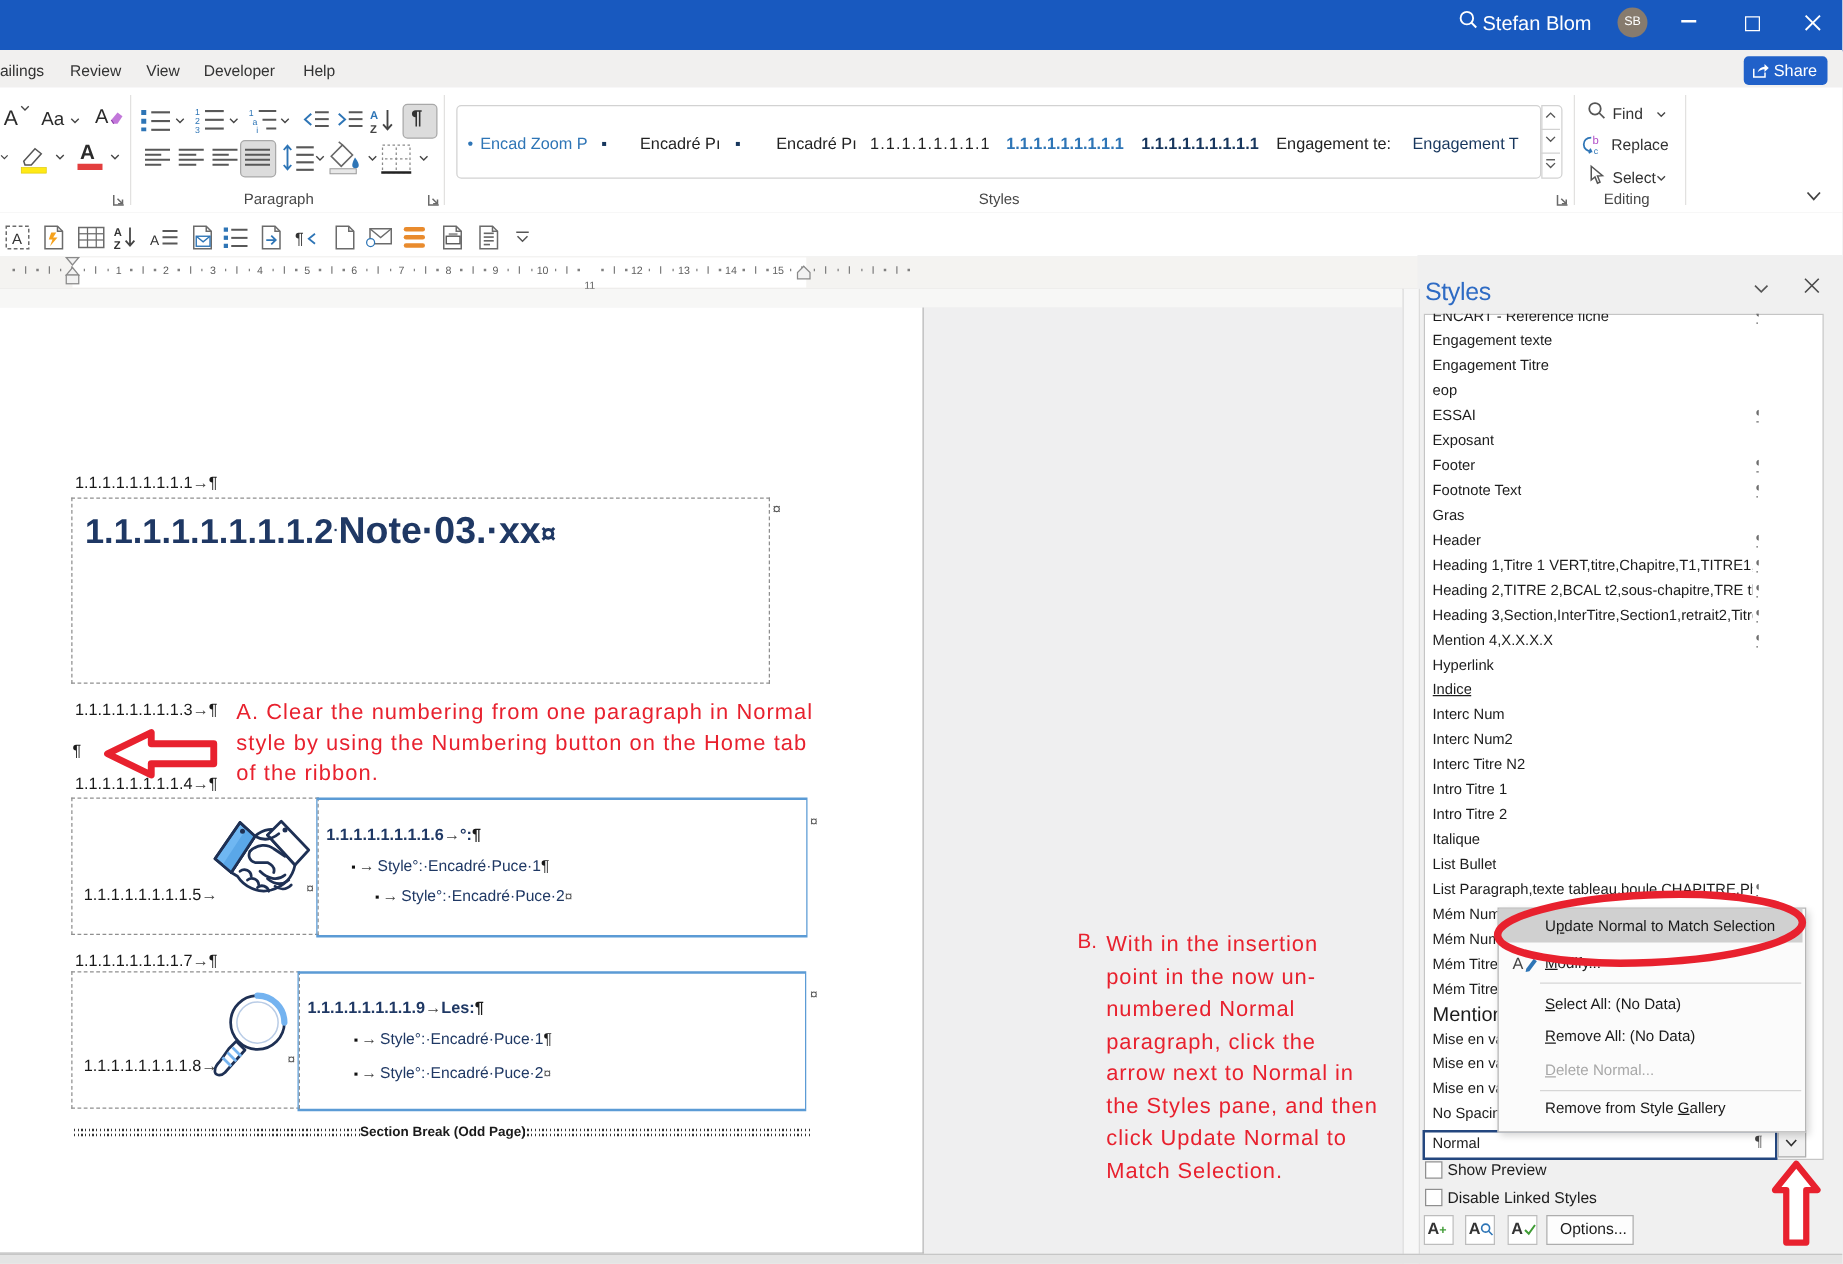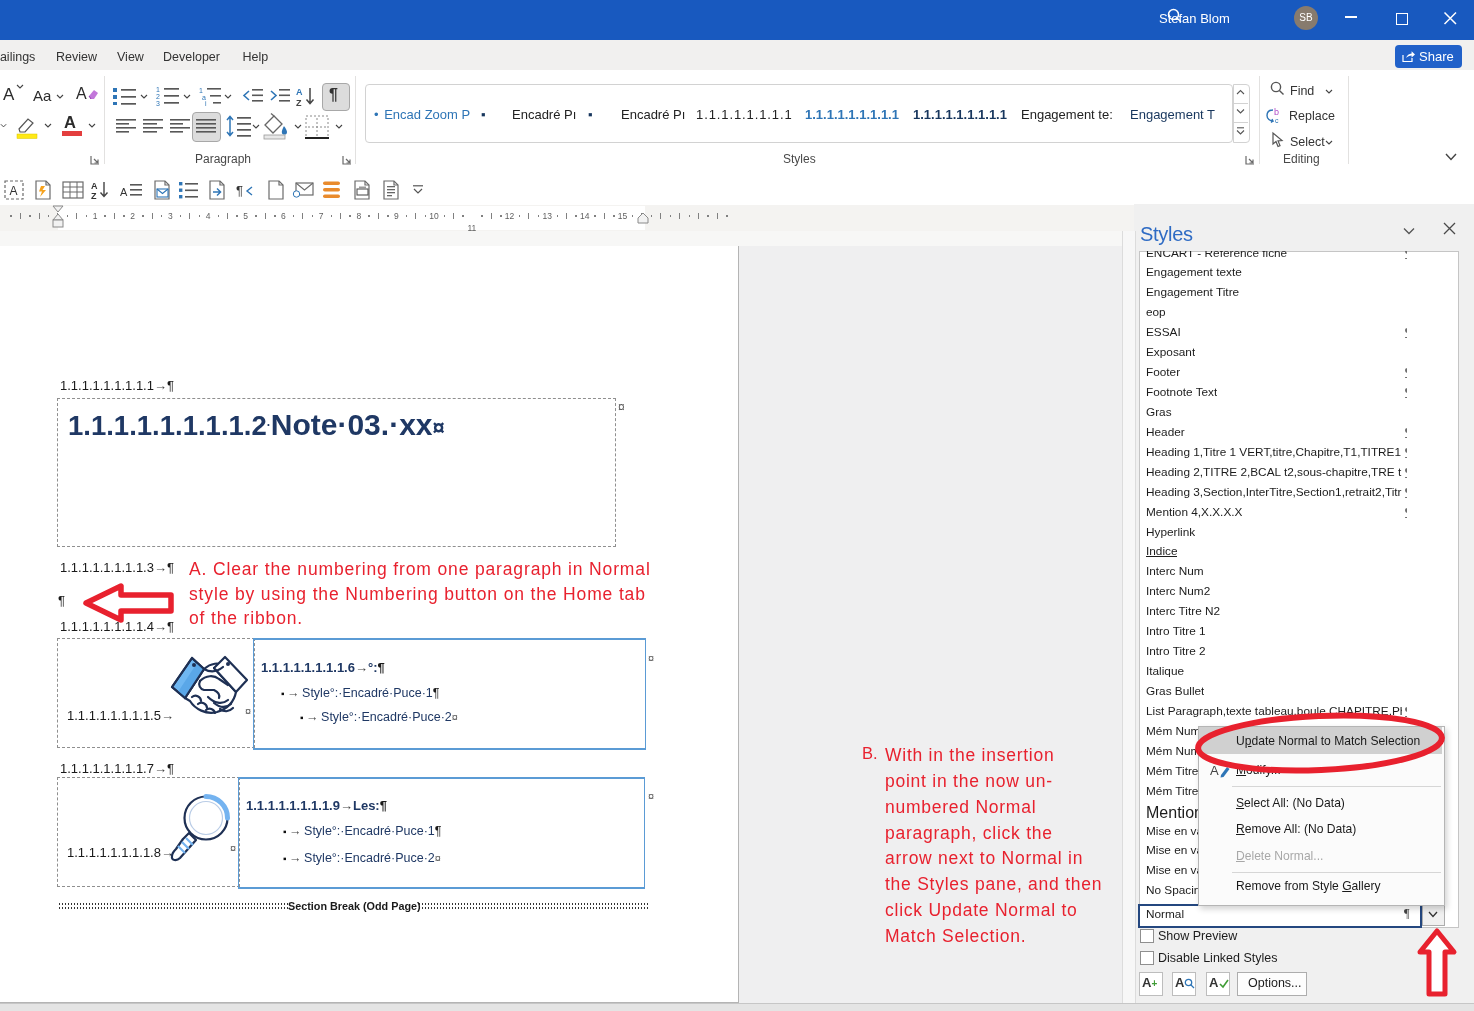--- a/index.html
+++ b/index.html
@@ -6,21 +6,21 @@
 .ab{position:absolute;}
 .tx{position:absolute;white-space:pre;}
 svg{position:absolute;overflow:visible;}
 </style></head><body>
 
 <div class="ab" style="left:0;top:0;width:1474px;height:40px;background:#1859bf;border-bottom:1px solid #1150ae;"></div>
 <svg style="left:1165px;top:7px" width="20" height="20" viewBox="0 0 20 20">
  <circle cx="8.5" cy="7.5" r="5" fill="none" stroke="#fff" stroke-width="1.5"></circle>
  <line x1="12" y1="11" x2="16" y2="15" stroke="#fff" stroke-width="1.5"></line>
 </svg>
-<div class="tx" style="left:1159px;top:11px;font-size:13px;color:#fff;">Stefan Blom</div>
+<div class="tx" style="left:1186px;top:11px;font-size:16px;color:#fff;">Stefan Blom</div>
 <div class="ab" style="left:1294px;top:6px;width:24px;height:24px;border-radius:50%;background:#877b6e;color:#fff;font-size:10px;text-align:center;line-height:24px;">SB</div>
 <div class="ab" style="left:1345px;top:16px;width:12px;height:1.6px;background:#fff;"></div>
 <div class="ab" style="left:1396px;top:12.5px;width:10px;height:10px;border:1.5px solid #fff;"></div>
 <svg style="left:1444px;top:12px" width="13" height="13" viewBox="0 0 13 13">
  <path d="M0.5,0.5 L12,12 M12,0.5 L0.5,12" stroke="#fff" stroke-width="1.5"></path>
 </svg>
 
 <div class="ab" style="left:0;top:40px;width:1474px;height:30px;background:#f1f0ef;"></div>
 <div class="tx" style="left:-10.5px;top:50px;font-size:12.5px;color:#333;">Mailings</div>
 <div class="tx" style="left:56px;top:50px;font-size:12.5px;color:#333;">Review</div>
@@ -523,21 +523,21 @@
     <div class="tx" style="left:7px;top:333.3px;font-size:11.8px;color:#1c1c1c;max-width:256px;overflow:hidden;">Interc Num2</div>
     <div class="tx" style="left:259px;top:333.3px;font-size:12.5px;color:#6e6e6e;width:19px;text-align:right;"><span style="font-family:'Liberation Serif',serif;font-style:italic;font-weight:bold;">a</span></div>
     <div class="tx" style="left:7px;top:353.2px;font-size:11.8px;color:#1c1c1c;max-width:256px;overflow:hidden;">Interc Titre N2</div>
     <div class="tx" style="left:259px;top:353.2px;font-size:12.5px;color:#6e6e6e;width:19px;text-align:right;"><span style="font-family:'Liberation Serif',serif;">¶</span></div>
     <div class="tx" style="left:7px;top:373.2px;font-size:11.8px;color:#1c1c1c;max-width:256px;overflow:hidden;">Intro Titre 1</div>
     <div class="tx" style="left:259px;top:373.2px;font-size:12.5px;color:#6e6e6e;width:19px;text-align:right;"><span style="font-family:'Liberation Serif',serif;">¶</span></div>
     <div class="tx" style="left:7px;top:393.1px;font-size:11.8px;color:#1c1c1c;max-width:256px;overflow:hidden;">Intro Titre 2</div>
     <div class="tx" style="left:259px;top:393.1px;font-size:12.5px;color:#6e6e6e;width:19px;text-align:right;"><span style="font-family:'Liberation Serif',serif;">¶</span></div>
     <div class="tx" style="left:7px;top:413.0px;font-size:11.8px;color:#1c1c1c;max-width:256px;overflow:hidden;">Italique</div>
     <div class="tx" style="left:259px;top:413.0px;font-size:12.5px;color:#6e6e6e;width:19px;text-align:right;"><span style="font-family:'Liberation Serif',serif;font-style:italic;font-weight:bold;">a</span></div>
-    <div class="tx" style="left:7px;top:433.0px;font-size:11.8px;color:#1c1c1c;max-width:256px;overflow:hidden;">Gras Bullet</div>
+    <div class="tx" style="left:7px;top:433.0px;font-size:11.8px;color:#1c1c1c;max-width:256px;overflow:hidden;">List Bullet</div>
     <div class="tx" style="left:259px;top:433.0px;font-size:12.5px;color:#6e6e6e;width:19px;text-align:right;"><span style="font-family:'Liberation Serif',serif;">¶</span></div>
     <div class="tx" style="left:7px;top:452.9px;font-size:11.8px;color:#1c1c1c;max-width:256px;overflow:hidden;">List Paragraph,texte tableau,boule,CHAPITRE,Photo:,lis</div>
     <div class="tx" style="left:259px;top:452.9px;font-size:12.5px;color:#6e6e6e;width:19px;text-align:right;"><span style="font-family:'Liberation Serif',serif;text-decoration:underline;">¶<i style="font-weight:bold;">a</i></span></div>
     <div class="tx" style="left:7px;top:472.8px;font-size:11.8px;color:#1c1c1c;max-width:256px;overflow:hidden;">Mém Numéro</div>
     <div class="tx" style="left:259px;top:472.8px;font-size:12.5px;color:#6e6e6e;width:19px;text-align:right;"><span style="font-family:'Liberation Serif',serif;">¶</span></div>
     <div class="tx" style="left:7px;top:492.8px;font-size:11.8px;color:#1c1c1c;max-width:256px;overflow:hidden;">Mém Numéro 2</div>
     <div class="tx" style="left:259px;top:492.8px;font-size:12.5px;color:#6e6e6e;width:19px;text-align:right;"><span style="font-family:'Liberation Serif',serif;font-style:italic;font-weight:bold;">a</span></div>
     <div class="tx" style="left:7px;top:512.7px;font-size:11.8px;color:#1c1c1c;max-width:256px;overflow:hidden;">Mém Titre 1</div>
     <div class="tx" style="left:259px;top:512.7px;font-size:12.5px;color:#6e6e6e;width:19px;text-align:right;"><span style="font-family:'Liberation Serif',serif;">¶</span></div>
     <div class="tx" style="left:7px;top:532.6px;font-size:11.8px;color:#1c1c1c;max-width:256px;overflow:hidden;">Mém Titre 2</div>

